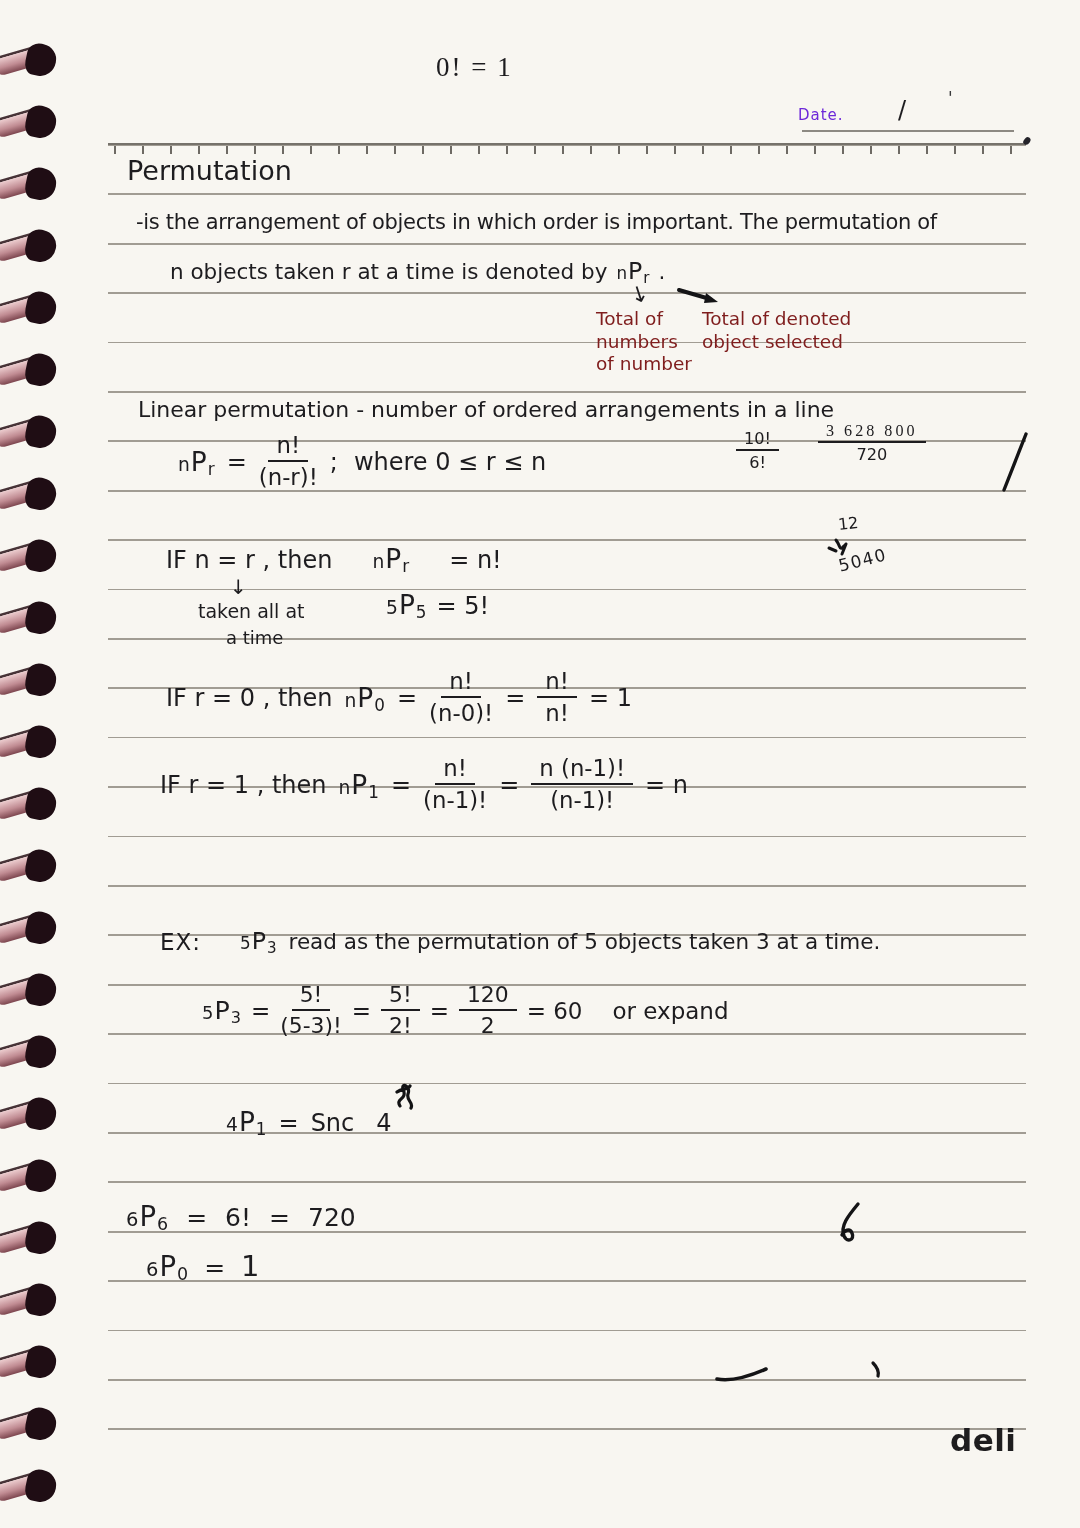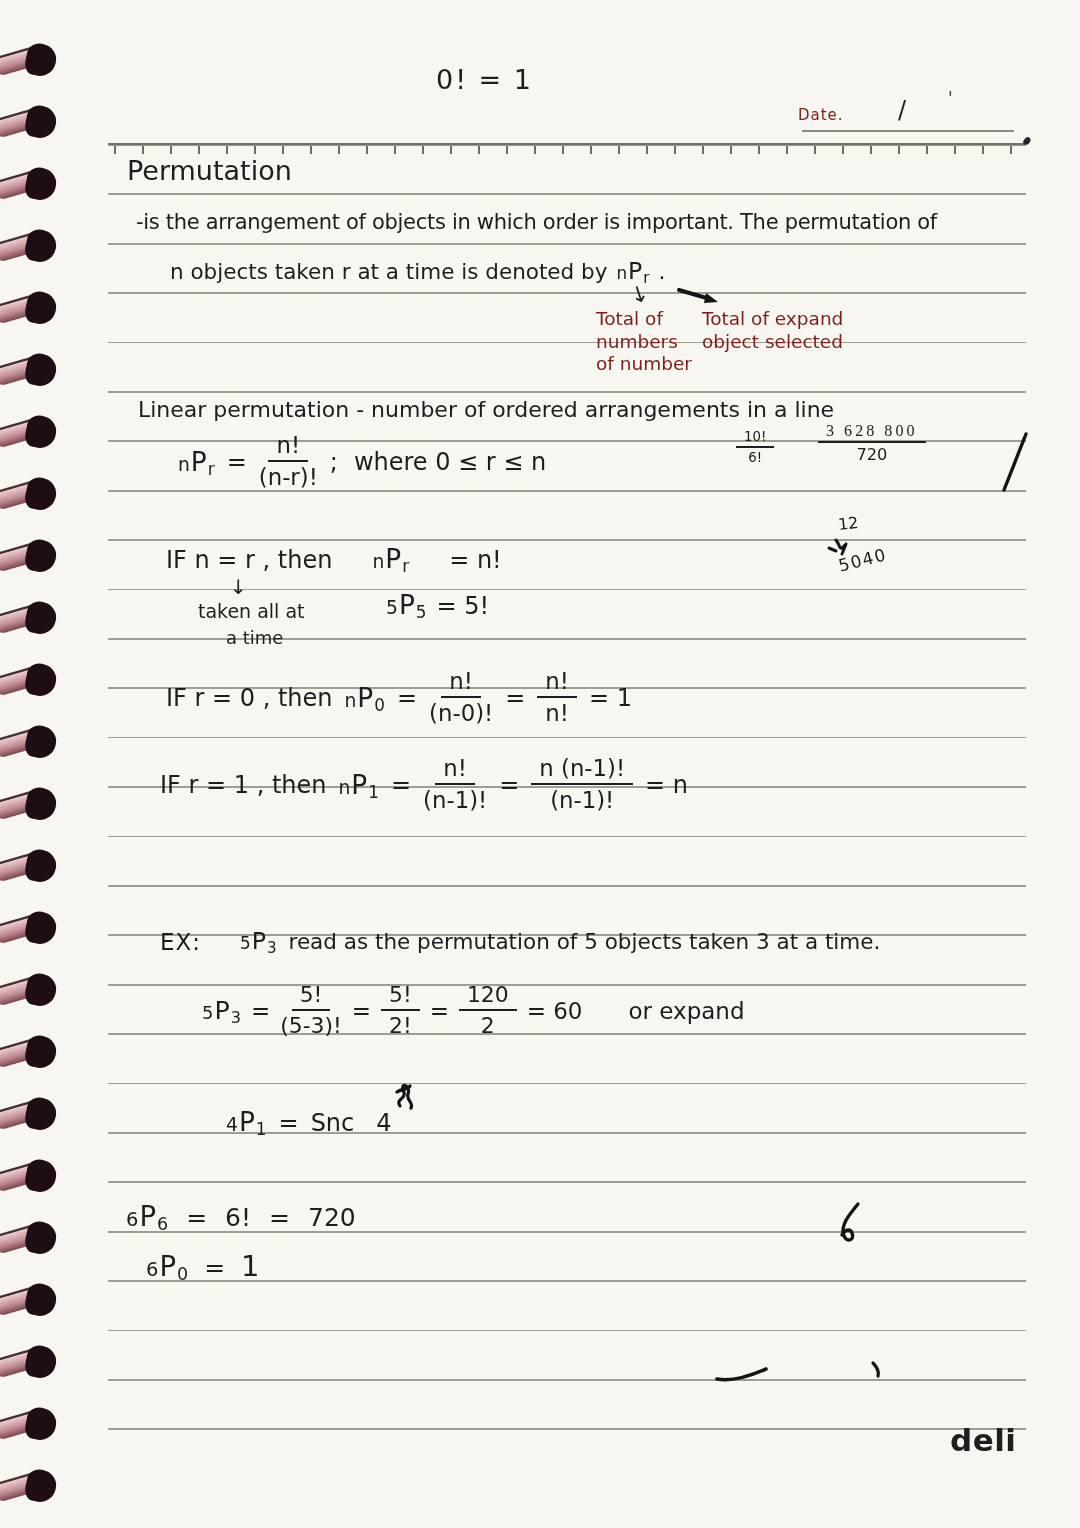--- a/index.html
+++ b/index.html
@@ -23,26 +23,26 @@
   .coil-tube{
     position:absolute;left:2px;top:15px;width:52px;height:17px;border-radius:10px;
     background:linear-gradient(180deg,#ecccce 0%,#c08b92 55%,#7c454e 100%);
     transform:rotate(-16deg);box-shadow:0 -2.5px 0 rgba(40,16,22,.85);
   }
   .coil-hook{
     position:absolute;left:34px;top:6px;width:30px;height:32px;background:#1f0d14;
     border-radius:58% 72% 68% 42% / 48% 66% 72% 52%;transform:rotate(12deg);
   }
   
-  .date-label{position:absolute;left:798px;top:106px;font-size:15px;letter-spacing:1px;color:#7f1d1d;}
+  .date-label{position:absolute;left:798px;top:106px;font-size:15px;letter-spacing:1px;color:#6d28d9;}
   .date-underline{position:absolute;left:802px;top:130px;width:212px;height:1.6px;background:#8d8982;}
   .brand{position:absolute;left:950px;top:1422px;font-size:31px;font-weight:700;letter-spacing:.5px;color:#1e1d1f;}
   
   .hw{position:absolute;color:#1d1c1f;white-space:nowrap;}
-  .top-note{left:436px;top:64px;font-size:27px;letter-spacing:2px;font-weight:500;}
+  .top-note{left:436px;top:52px;font-size:27px;letter-spacing:2px;font-weight:500;font-family:Liberation Serif, serif;}
   .date-value{left:898px;top:96px;font-size:24px;}
   .apostrophe{left:948px;top:88px;font-size:17px;color:#3a3a3c;}
   .heading{left:127px;top:155px;font-size:27px;font-weight:500;}
   .def1{left:136px;top:210px;font-size:21px;letter-spacing:-.3px;}
   .row{position:absolute;display:flex;align-items:baseline;white-space:nowrap;}
   .row.center{align-items:center;}
   .gap10{gap:10px;} .gap12{gap:12px;} .gap16{gap:16px;} .gap18{gap:18px;}
   .def2{left:170px;top:257px;font-size:21.5px;gap:9px;}
   .annot{position:absolute;font-size:18.5px;line-height:1.22;color:#7f1d1d;white-space:nowrap;}
   .annot-left{left:596px;top:308px;}
@@ -56,23 +56,23 @@
   .note2{left:226px;top:627px;font-size:18px;}
   .ex5p5{left:386px;top:589px;font-size:24px;}
   .case-r0{left:166px;top:668px;font-size:24px;}
   .case-r1{left:160px;top:755px;font-size:24px;}
   .ex-label{left:160px;top:929px;font-size:23px;letter-spacing:1px;}
   .ex-read{left:240px;top:927px;font-size:21.5px;gap:12px;}
   .ex-calc{left:202px;top:982px;font-size:23px;}
   .p41{left:226px;top:1106px;font-size:24px;}
   .p66{left:126px;top:1200px;font-size:25px;}
   .p60{left:146px;top:1249px;font-size:25px;}
-  .or-expand{margin-left:36px;}
-  
-  .margin-frac1{left:736px;top:428px;font-size:14px;}
+  .or-expand{margin-left:20px;}
+  
+  .margin-frac1{left:736px;top:428px;font-size:17px;}
   .margin-frac2{left:818px;top:420px;font-size:17px;}
   .m-note-top{left:838px;top:514px;font-size:16px;transform:rotate(-6deg);}
   .m-note-bottom{left:838px;top:550px;font-size:17px;letter-spacing:1.5px;transform:rotate(-14deg);}
   
   .npr{display:inline-flex;align-items:baseline;}
   .npr .pre{font-size:.78em;}
   .npr .P{font-size:1.1em;margin:0 1px;}
   .npr .post{font-size:.7em;transform:translateY(4px);}
   .frac{display:inline-flex;flex-direction:column;align-items:center;text-align:center;font-size:.95em;line-height:1.2;}
   .frac .num{padding:0 8px 1px;border-bottom:2.3px solid #1d1c1f;}
@@ -215,21 +215,21 @@
     <path d="M3 4 L34 13" stroke="#141416" stroke-width="4" fill="none" stroke-linecap="round"></path>
     <path d="M30 7 L42 16 L28 17 Z" fill="#141416"></path>
   </svg>
 
   <div class="annot annot-left">
     <div>Total of</div>
     <div>numbers</div>
     <div>of number</div>
   </div>
   <div class="annot annot-right">
-    <div>Total of expand</div>
+    <div>Total of denoted</div>
     <div>object selected</div>
   </div>
 
   <div class="hw linear-title">Linear permutation - number of ordered arrangements in a line</div>
 
   <div class="row center gap12 hw f-linear">
     <span class="npr">
         <span class="pre">n</span>
         <span class="P">P</span>
         <span class="post">r</span>

